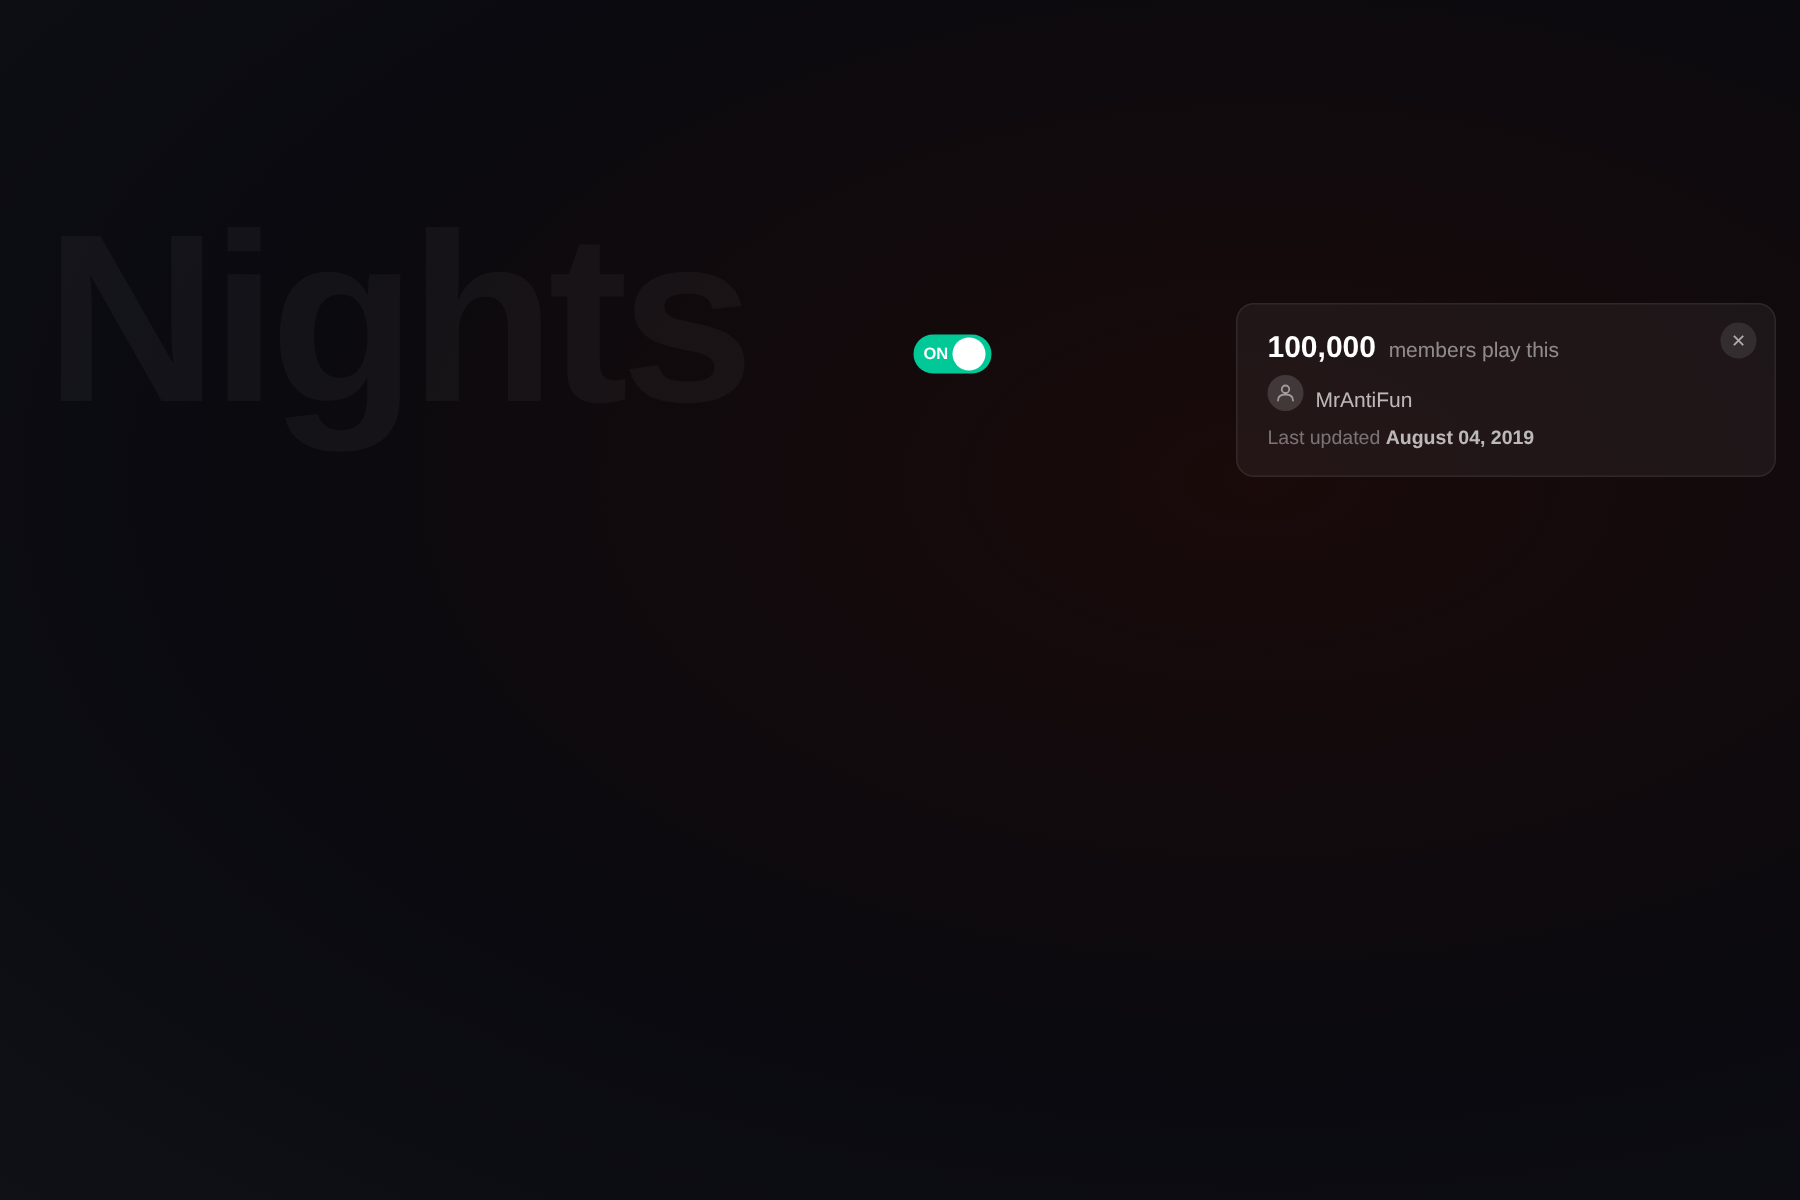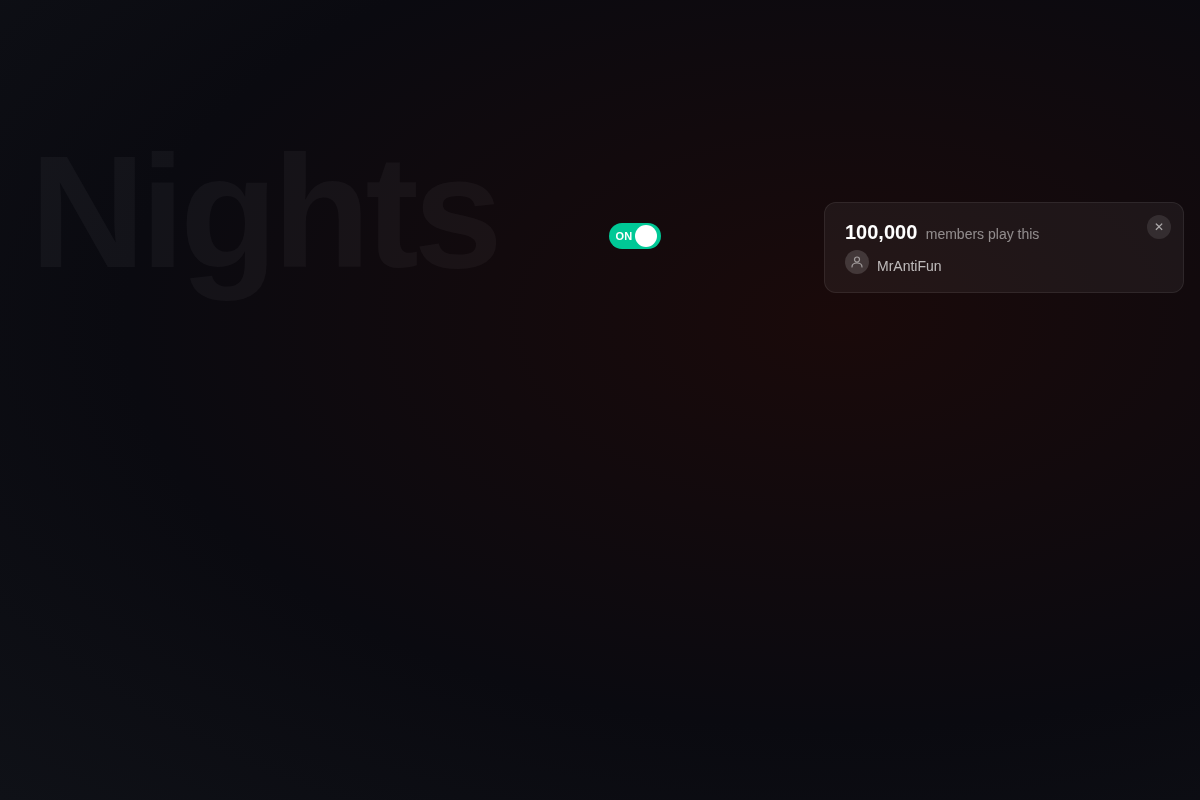--- a/index.html
+++ b/index.html
@@ -789,20 +789,24 @@
             </div>
             <div class="creator-row">
               <div class="creator-avatar">
                 <svg width="14" height="14" viewBox="0 0 14 14" fill="none">
                   <circle cx="7" cy="4.5" r="2.5" stroke="rgba(255,255,255,0.5)" stroke-width="1.2"></circle>
                   <path d="M2 12 C2 9.5 4 8 7 8 C10 8 12 9.5 12 12" stroke="rgba(255,255,255,0.5)" stroke-width="1.2" stroke-linecap="round"></path>
                 </svg>
               </div>
               <span class="creator-name">MrAntiFun</span>
             </div>
+            <div class="last-updated">
+              <span>Last updated</span>
+              <strong>August 04, 2019</strong>
+            </div>
           </div>
         </div>
 
       </div>
     </div>
   </div>
 
 </div>
 
 </body></html>

